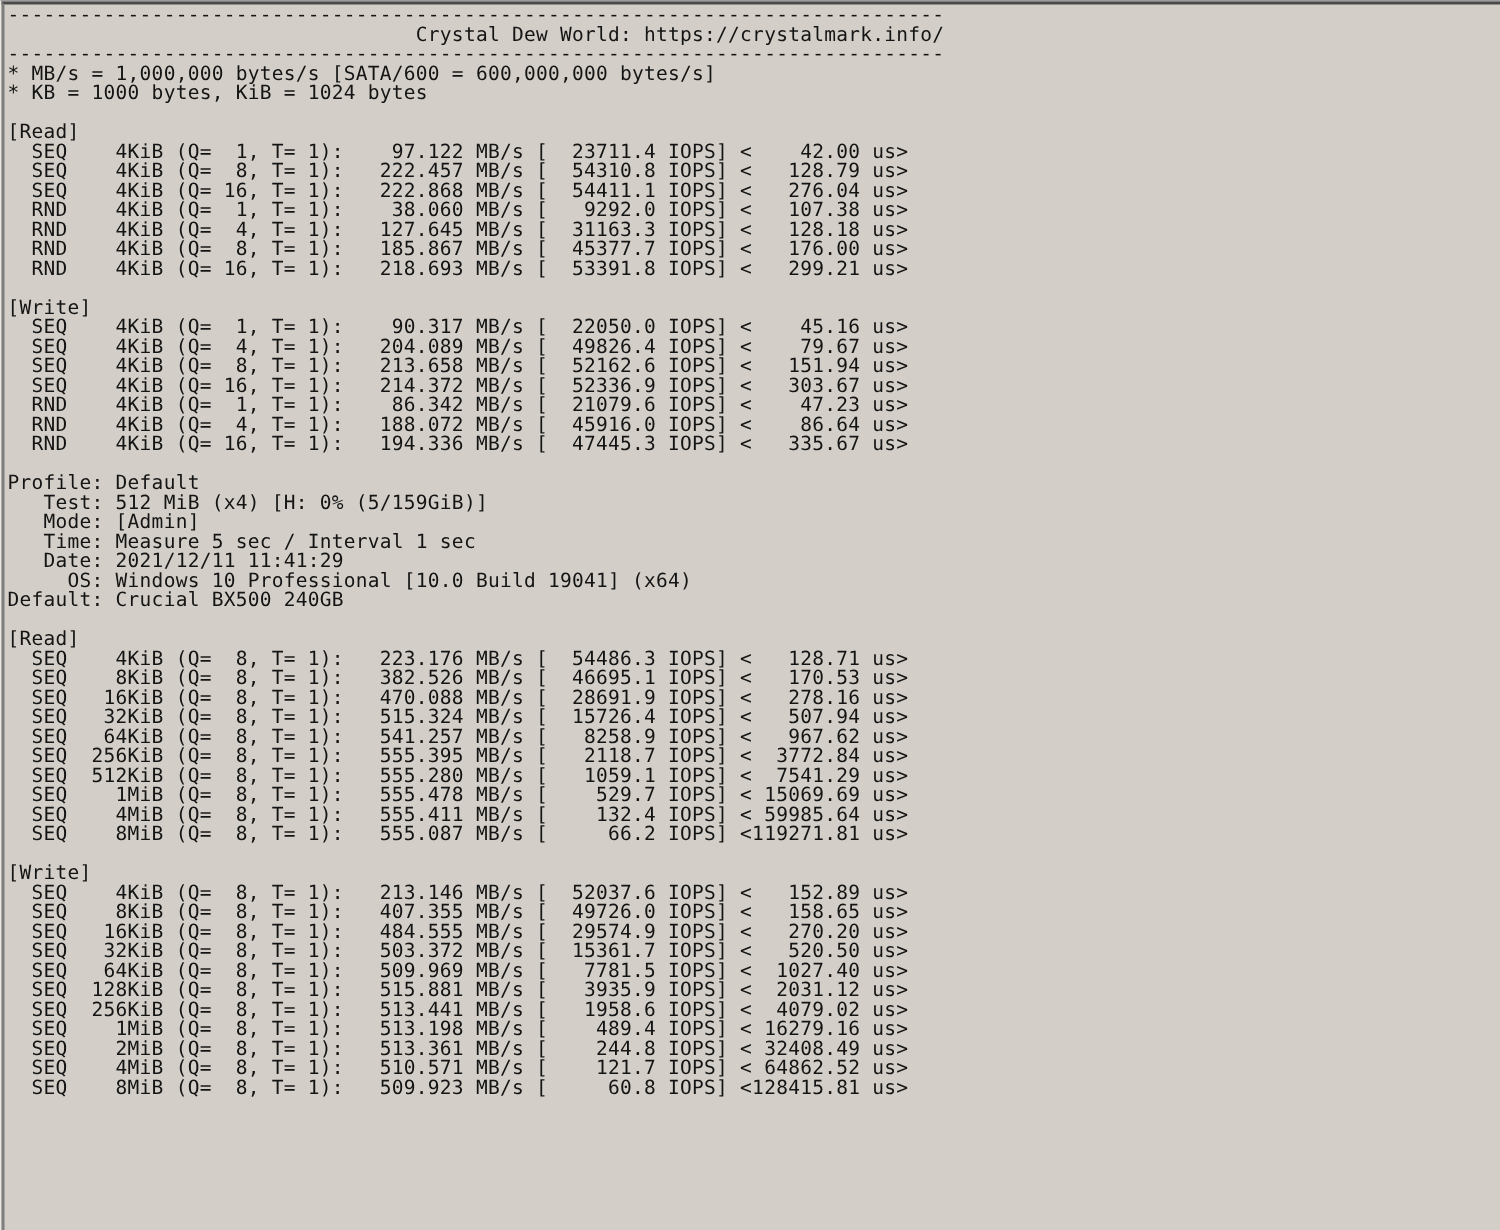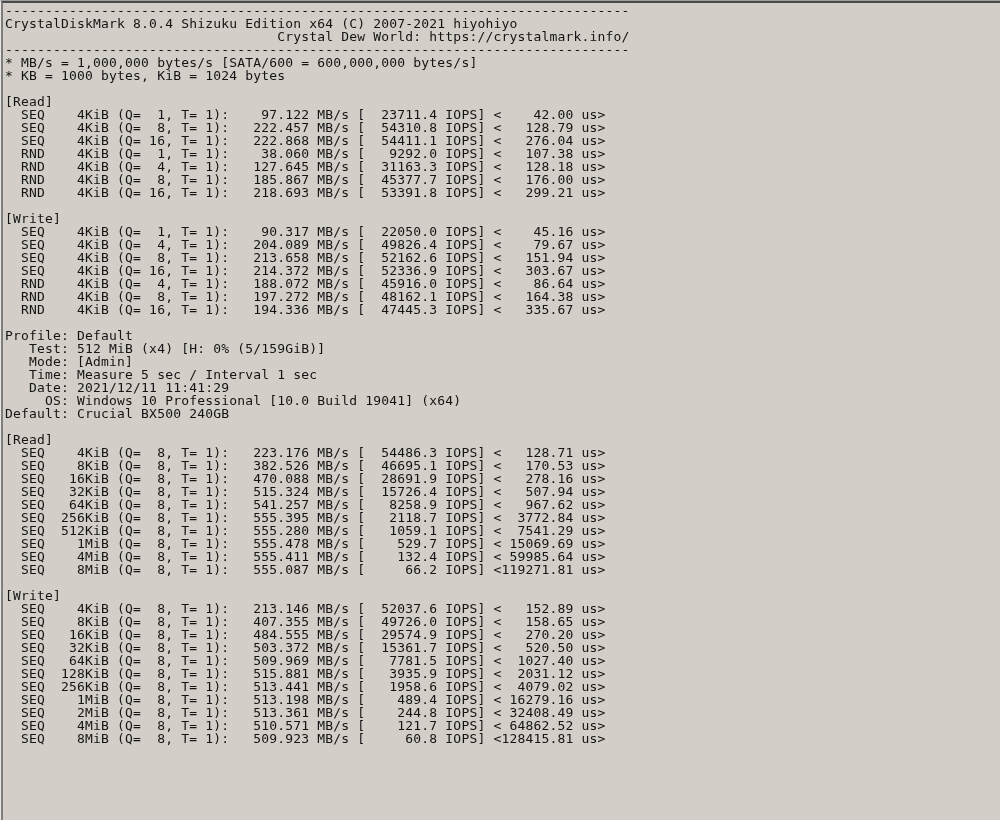--- a/index.html
+++ b/index.html
@@ -32,42 +32,41 @@
     height: 13px;
   }
 </style>
 </head>
 <body>
 
 <div class="screen">
   <div class="frame">
     <div class="output" id="benchmark-text">
         <div class="line">------------------------------------------------------------------------------</div>
-        <div class="line">CrystalDiskMark 8.0.4 Shizuku Edition x64 (C) 2007-2021 hiyohiyo</div>
         <div class="line">                                  Crystal Dew World: https://crystalmark.info/</div>
         <div class="line">------------------------------------------------------------------------------</div>
         <div class="line">* MB/s = 1,000,000 bytes/s [SATA/600 = 600,000,000 bytes/s]</div>
         <div class="line">* KB = 1000 bytes, KiB = 1024 bytes</div>
         <div class="line"></div>
         <div class="line">[Read]</div>
         <div class="line">  SEQ    4KiB (Q=  1, T= 1):    97.122 MB/s [  23711.4 IOPS] &lt;    42.00 us&gt;</div>
         <div class="line">  SEQ    4KiB (Q=  8, T= 1):   222.457 MB/s [  54310.8 IOPS] &lt;   128.79 us&gt;</div>
         <div class="line">  SEQ    4KiB (Q= 16, T= 1):   222.868 MB/s [  54411.1 IOPS] &lt;   276.04 us&gt;</div>
         <div class="line">  RND    4KiB (Q=  1, T= 1):    38.060 MB/s [   9292.0 IOPS] &lt;   107.38 us&gt;</div>
         <div class="line">  RND    4KiB (Q=  4, T= 1):   127.645 MB/s [  31163.3 IOPS] &lt;   128.18 us&gt;</div>
         <div class="line">  RND    4KiB (Q=  8, T= 1):   185.867 MB/s [  45377.7 IOPS] &lt;   176.00 us&gt;</div>
         <div class="line">  RND    4KiB (Q= 16, T= 1):   218.693 MB/s [  53391.8 IOPS] &lt;   299.21 us&gt;</div>
         <div class="line"></div>
         <div class="line">[Write]</div>
         <div class="line">  SEQ    4KiB (Q=  1, T= 1):    90.317 MB/s [  22050.0 IOPS] &lt;    45.16 us&gt;</div>
         <div class="line">  SEQ    4KiB (Q=  4, T= 1):   204.089 MB/s [  49826.4 IOPS] &lt;    79.67 us&gt;</div>
         <div class="line">  SEQ    4KiB (Q=  8, T= 1):   213.658 MB/s [  52162.6 IOPS] &lt;   151.94 us&gt;</div>
         <div class="line">  SEQ    4KiB (Q= 16, T= 1):   214.372 MB/s [  52336.9 IOPS] &lt;   303.67 us&gt;</div>
+        <div class="line">  RND    4KiB (Q=  1, T= 1):    86.342 MB/s [  21079.6 IOPS] &lt;    47.23 us&gt;</div>
         <div class="line">  RND    4KiB (Q=  4, T= 1):   188.072 MB/s [  45916.0 IOPS] &lt;    86.64 us&gt;</div>
-        <div class="line">  RND    4KiB (Q=  8, T= 1):   197.272 MB/s [  48162.1 IOPS] &lt;   164.38 us&gt;</div>
         <div class="line">  RND    4KiB (Q= 16, T= 1):   194.336 MB/s [  47445.3 IOPS] &lt;   335.67 us&gt;</div>
         <div class="line"></div>
         <div class="line">Profile: Default</div>
         <div class="line">   Test: 512 MiB (x4) [H: 0% (5/159GiB)]</div>
         <div class="line">   Mode: [Admin]</div>
         <div class="line">   Time: Measure 5 sec / Interval 1 sec</div>
         <div class="line">   Date: 2021/12/11 11:41:29</div>
         <div class="line">     OS: Windows 10 Professional [10.0 Build 19041] (x64)</div>
         <div class="line">Default: Crucial BX500 240GB</div>
         <div class="line"></div>

